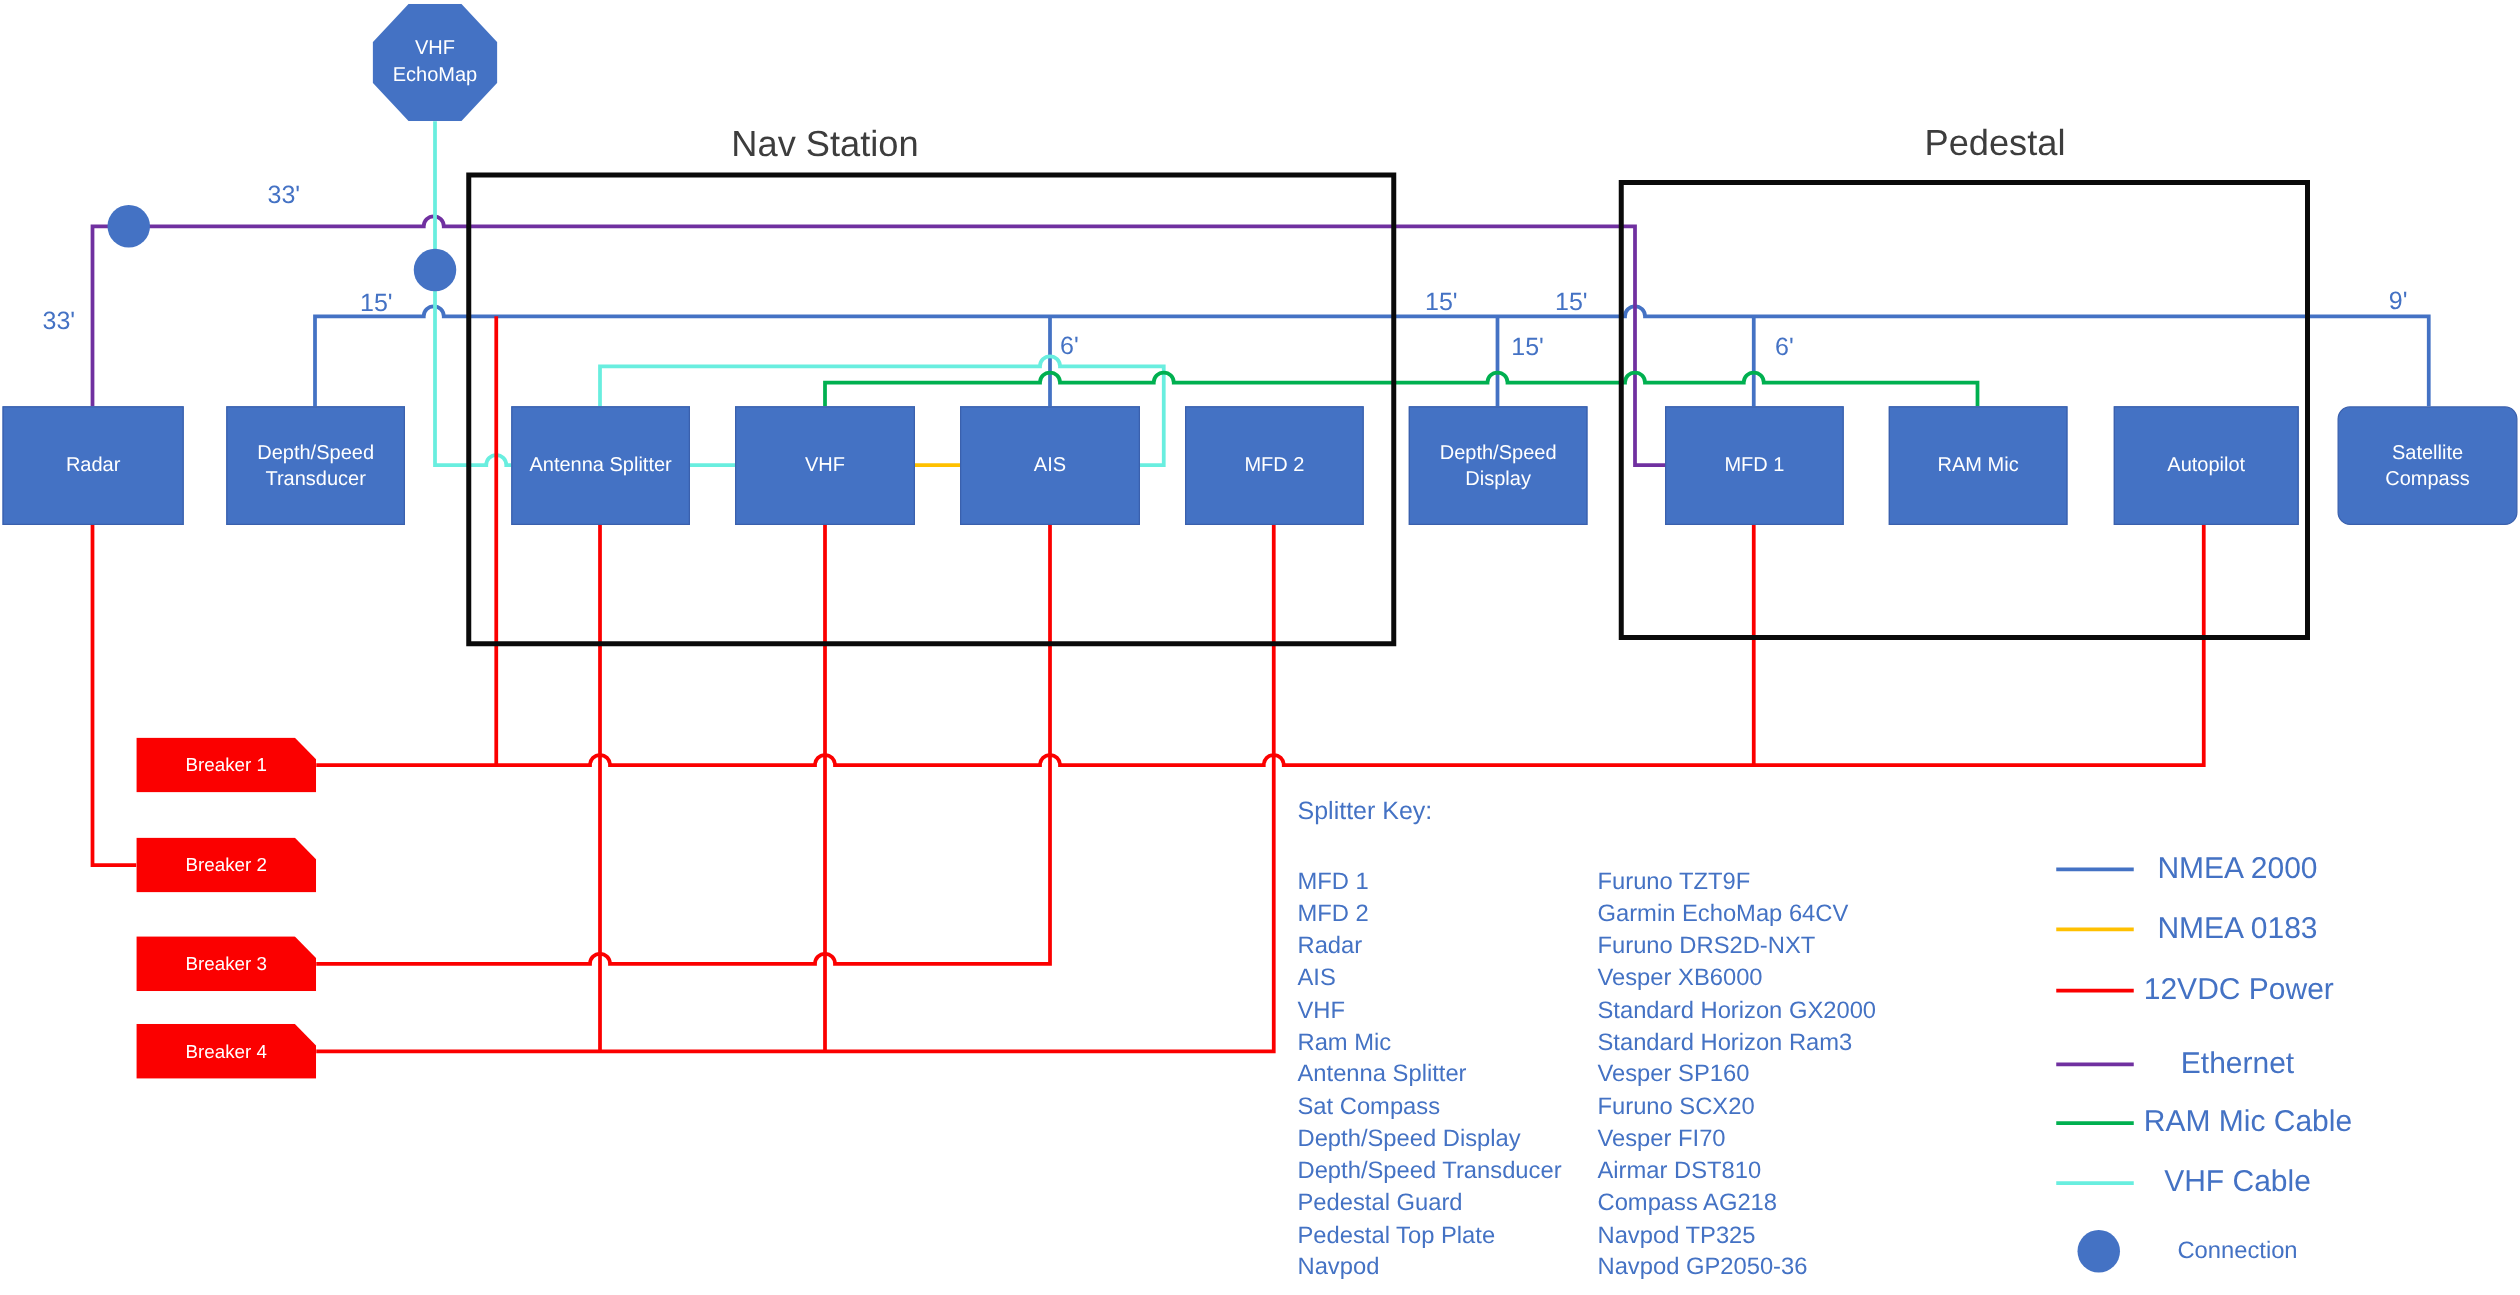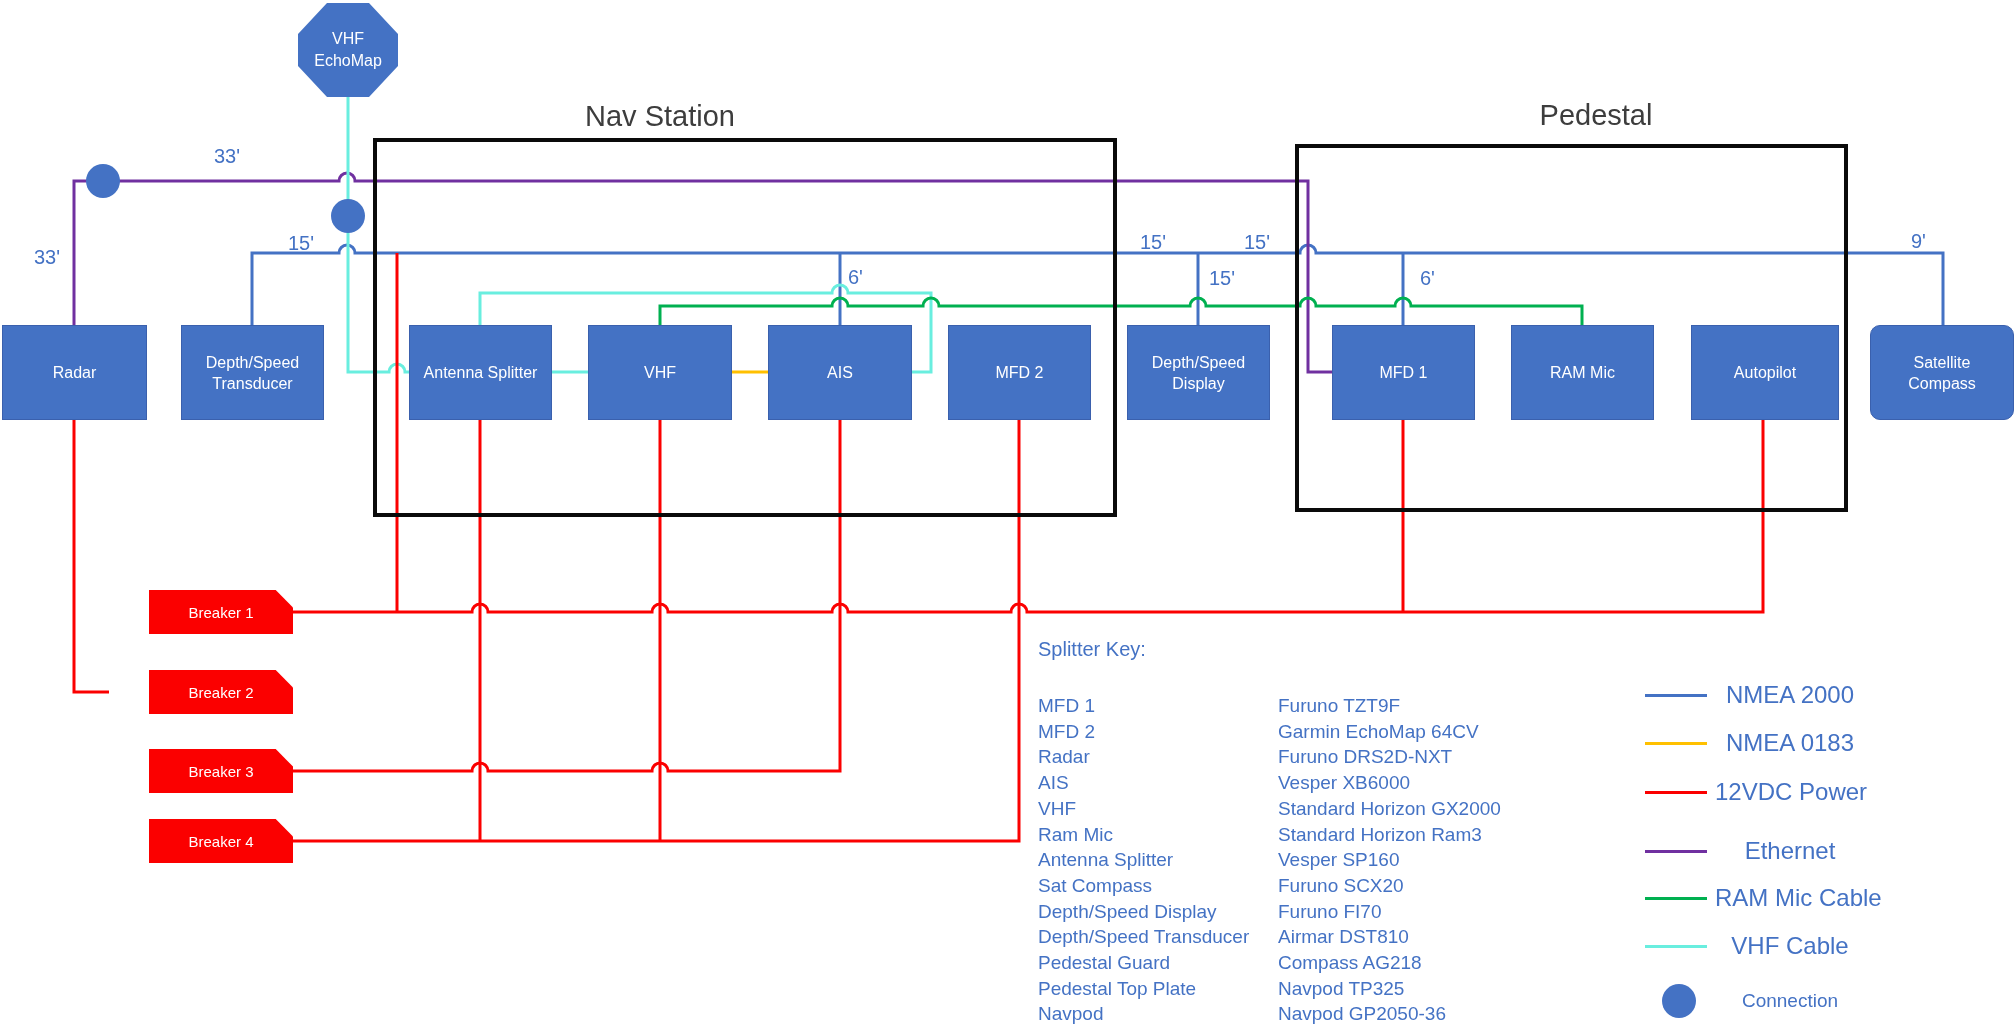--- a/index.html
+++ b/index.html
@@ -23,21 +23,21 @@
     position:absolute;z-index:3;left:298px;top:3px;width:100px;height:94px;
     background:var(--box_fill);
     clip-path:polygon(29% 0%,71% 0%,100% 33%,100% 67%,71% 100%,29% 100%,0% 67%,0% 33%);
     display:flex;flex-direction:column;align-items:center;justify-content:center;
     color:var(--box_text);font-size:16px;line-height:22px;text-align:center;
   }
   .breaker{
     position:absolute;z-index:3;left:109px;width:144px;height:44px;background:var(--power);
     clip-path:polygon(0 0,88% 0,100% 40%,100% 100%,0 100%);
     display:flex;align-items:center;justify-content:center;
-    color:#ffffff;font-size:15px;margin-left:40px;
+    color:#ffffff;font-size:15px;
   }
   .wl{position:absolute;z-index:4;color:var(--label_text);font-size:20px;white-space:nowrap;}
   #equipment-key{position:absolute;z-index:4;left:1038px;top:637px;color:var(--label_text);}
   #equipment-key .ek-title{font-size:20px;line-height:24px;}
   #equipment-key .ek-rows{margin-top:32px;font-size:19px;line-height:25.7px;}
   .ek-row span{display:inline-block;}
   .ek-item{width:240px;}
   #legend{position:absolute;z-index:4;left:1645px;top:0;width:260px;height:1036px;}
   .lg-row{position:absolute;left:0;height:22px;display:flex;align-items:center;}
   .lg-line{display:inline-block;width:62px;height:3px;}
@@ -132,21 +132,21 @@
     <div class="ek-title">Splitter Key:</div>
     <div class="ek-rows">
       <div class="ek-row"><span class="ek-item">MFD 1</span><span class="ek-model">Furuno TZT9F</span></div>
       <div class="ek-row"><span class="ek-item">MFD 2</span><span class="ek-model">Garmin EchoMap 64CV</span></div>
       <div class="ek-row"><span class="ek-item">Radar</span><span class="ek-model">Furuno DRS2D-NXT</span></div>
       <div class="ek-row"><span class="ek-item">AIS</span><span class="ek-model">Vesper XB6000</span></div>
       <div class="ek-row"><span class="ek-item">VHF</span><span class="ek-model">Standard Horizon GX2000</span></div>
       <div class="ek-row"><span class="ek-item">Ram Mic</span><span class="ek-model">Standard Horizon Ram3</span></div>
       <div class="ek-row"><span class="ek-item">Antenna Splitter</span><span class="ek-model">Vesper SP160</span></div>
       <div class="ek-row"><span class="ek-item">Sat Compass</span><span class="ek-model">Furuno SCX20</span></div>
-      <div class="ek-row"><span class="ek-item">Depth/Speed Display</span><span class="ek-model">Furuno FI70</span></div>
+      <div class="ek-row"><span class="ek-item">Depth/Speed Display</span><span class="ek-model">Vesper FI70</span></div>
       <div class="ek-row"><span class="ek-item">Depth/Speed Transducer</span><span class="ek-model">Airmar DST810</span></div>
       <div class="ek-row"><span class="ek-item">Pedestal Guard</span><span class="ek-model">Compass AG218</span></div>
       <div class="ek-row"><span class="ek-item">Pedestal Top Plate</span><span class="ek-model">Navpod TP325</span></div>
       <div class="ek-row"><span class="ek-item">Navpod</span><span class="ek-model">Navpod GP2050-36</span></div>
     </div>
   </div>
 
   <div id="legend">
     <div class="lg-row" style="top:684px;">
       <span class="lg-line" style="background:var(--nmea2000)"></span>

